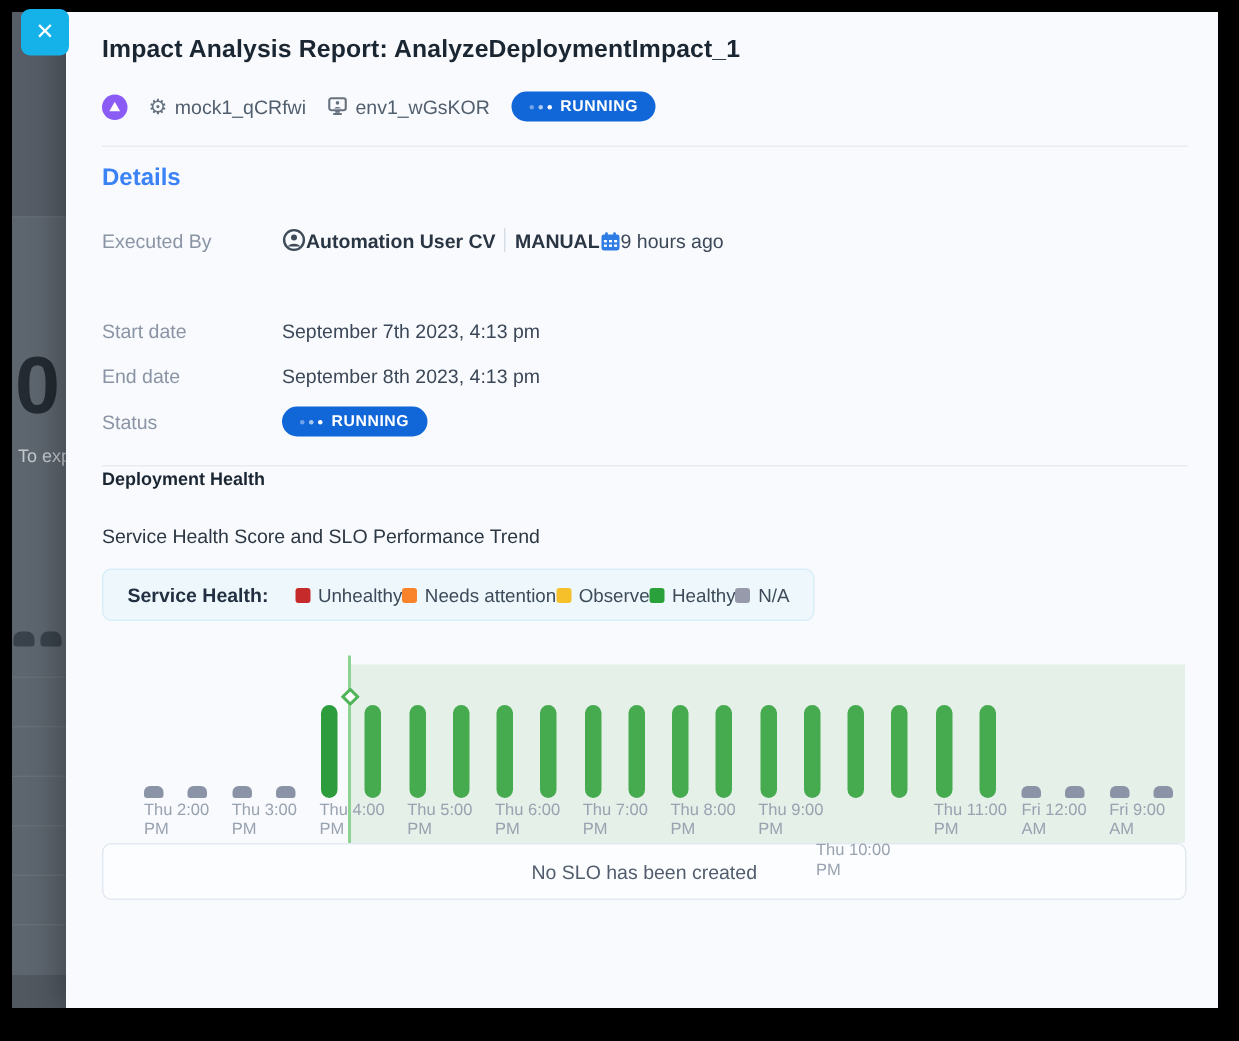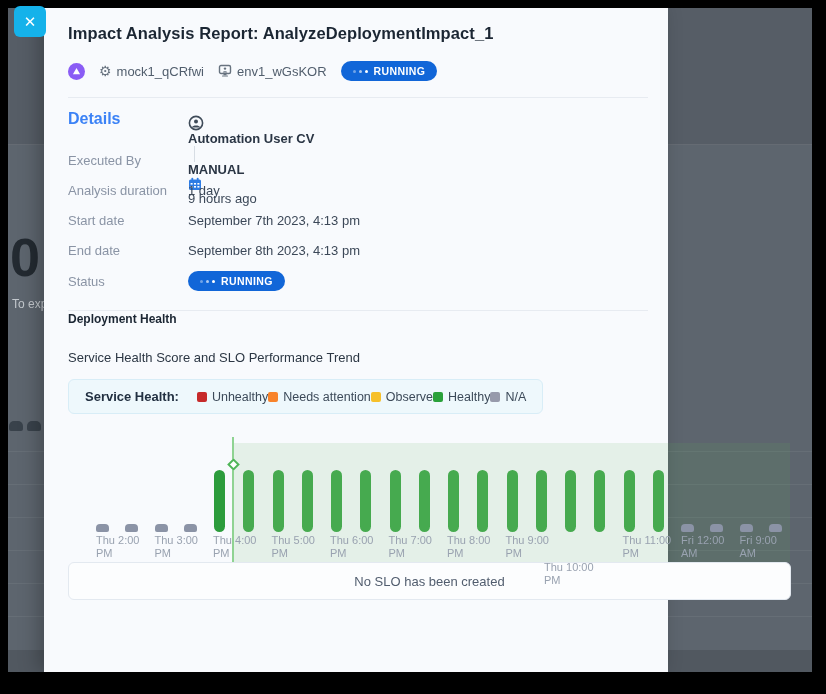--- a/index.html
+++ b/index.html
@@ -11,39 +11,39 @@
   .bd-bignum{position:absolute;left:2px;top:222px;font-size:54px;font-weight:700;color:#232a31;line-height:1;}
   .bd-partial{position:absolute;left:4px;top:289px;font-size:12px;color:#c3c8cd;white-space:nowrap;}
   .bd-blob{position:absolute;width:14px;height:10px;border-radius:5px 5px 2px 2px;background:#39424b;top:413px;}
   .bd-blob.b2{left:19px;} .bd-blob.b1{left:1px;}
   .bd-line{position:absolute;left:0;width:100%;height:1px;background:rgba(255,255,255,0.06);}
   .bd-bottom{position:absolute;left:0;bottom:0;width:100%;height:22px;background:rgba(0,0,0,0.12);}
   
   .close-btn{position:absolute;left:14px;top:6px;width:32px;height:31px;border:none;border-radius:6px;
     background:#15b2ea;color:#fff;font-size:15px;font-weight:700;cursor:pointer;z-index:30;line-height:31px;text-align:center;padding:0;}
   
-  .modal{position:absolute;left:44px;top:8px;width:624px;height:664px;background:#f8fafd;z-index:10;
+  .modal{position:absolute;left:44px;top:8px;width:768px;height:664px;background:#f8fafd;z-index:10;
     box-shadow:-6px 0 18px rgba(0,0,0,0.25);}
   .title{position:absolute;left:24px;top:16px;margin:0;font-size:16.5px;font-weight:700;color:#1b2633;letter-spacing:.1px;}
   .meta-row{position:absolute;left:24px;top:52px;height:22px;display:flex;align-items:center;gap:14px;}
   .chip{display:flex;align-items:center;gap:5px;font-size:13px;color:#515e6d;}
   .gear-glyph{font-size:14px;color:#67727f;line-height:1;}
   .logo-circle{width:17px;height:17px;border-radius:50%;background:#8a5cf5;display:flex;align-items:center;justify-content:center;}
   .logo-circle svg{display:block;}
   .badge{display:inline-flex;align-items:center;gap:6px;background:#1166d8;color:#fff;font-size:10.5px;font-weight:700;
     letter-spacing:.4px;border-radius:11px;padding:5px 12px;line-height:1;}
   .dots{display:inline-flex;gap:3px;align-items:center;}
   .dots i{width:3px;height:3px;border-radius:50%;background:#fff;display:block;}
   .dots i:nth-child(1){opacity:.4;} .dots i:nth-child(2){opacity:.65;}
   .hr{position:absolute;left:24px;right:20px;height:1px;background:#e7ebf1;}
   .hr1{top:89px;} .hr2{top:302px;}
   .h-details{position:absolute;left:24px;top:102px;margin:0;font-size:16px;font-weight:700;color:#3b82f6;}
   .drow{position:absolute;left:24px;right:20px;height:22px;display:flex;align-items:center;}
   .dlabel{width:120px;flex:0 0 120px;font-size:13px;color:#8a94a5;}
-  .dvalue{font-size:13px;color:#3c4858;display:flex;align-items:flex-start;gap:0;flex-direction:column;}
+  .dvalue{font-size:13px;color:#3c4858;display:flex;align-items:flex-end;gap:0;}
   .dvalue .strong{font-weight:700;color:#2a3544;}
   .vsep{width:1px;height:16px;background:#d7dde4;margin:0 6px;}
   .h-dh{position:absolute;left:24px;top:304px;margin:0;font-size:12px;font-weight:700;color:#1b2633;}
   .subtitle{position:absolute;left:24px;top:342px;font-size:13px;color:#2c3744;}
   .legend-box{position:absolute;left:24px;top:371px;display:inline-flex;align-items:center;gap:18px;
     background:#eef8fc;border:1px solid #d8edf7;border-radius:6px;padding:9px 16px;}
   .legend-title{font-size:13px;font-weight:700;color:#223041;}
   .legend-items{display:inline-flex;align-items:center;}
   .legend-item{display:inline-flex;align-items:center;gap:5px;font-size:12.5px;color:#3c4a59;}
   .legend-swatch{width:10px;height:10px;border-radius:2px;display:inline-block;}
@@ -144,24 +144,20 @@
             <rect x="6" y="6" width="2" height="1.6" fill="#fff"></rect>
             <rect x="9.4" y="6" width="2" height="1.6" fill="#fff"></rect>
           <rect x="2.6" y="9" width="2" height="1.6" fill="#fff"></rect>
             <rect x="6" y="9" width="2" height="1.6" fill="#fff"></rect>
             <rect x="9.4" y="9" width="2" height="1.6" fill="#fff"></rect>
         </svg>
         <span>9 hours ago</span>
       </span>
     </div>
 
-    <div class="drow" style="top:171px">
-      <span class="dlabel">Analysis duration</span>
-      <span class="dvalue">1 day</span>
-    </div>
 
     <div class="drow" style="top:201px">
       <span class="dlabel">Start date</span>
       <span class="dvalue">September 7th 2023, 4:13 pm</span>
     </div>
 
     <div class="drow" style="top:231px">
       <span class="dlabel">End date</span>
       <span class="dvalue">September 8th 2023, 4:13 pm</span>
     </div>

